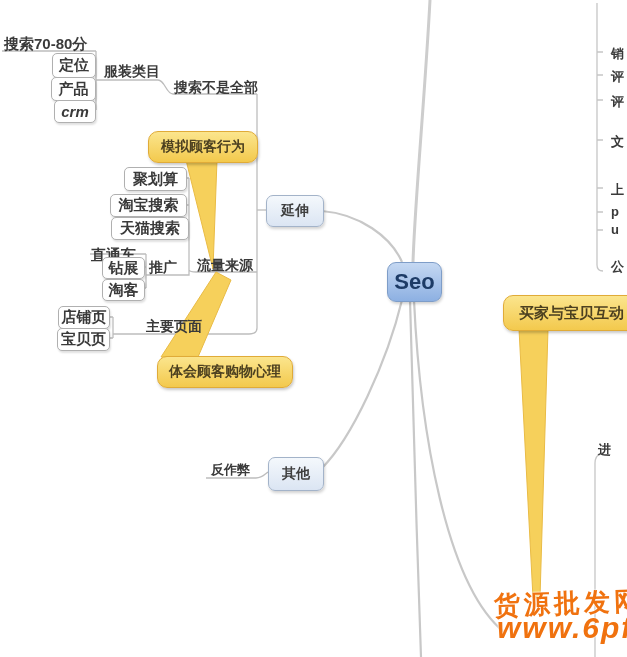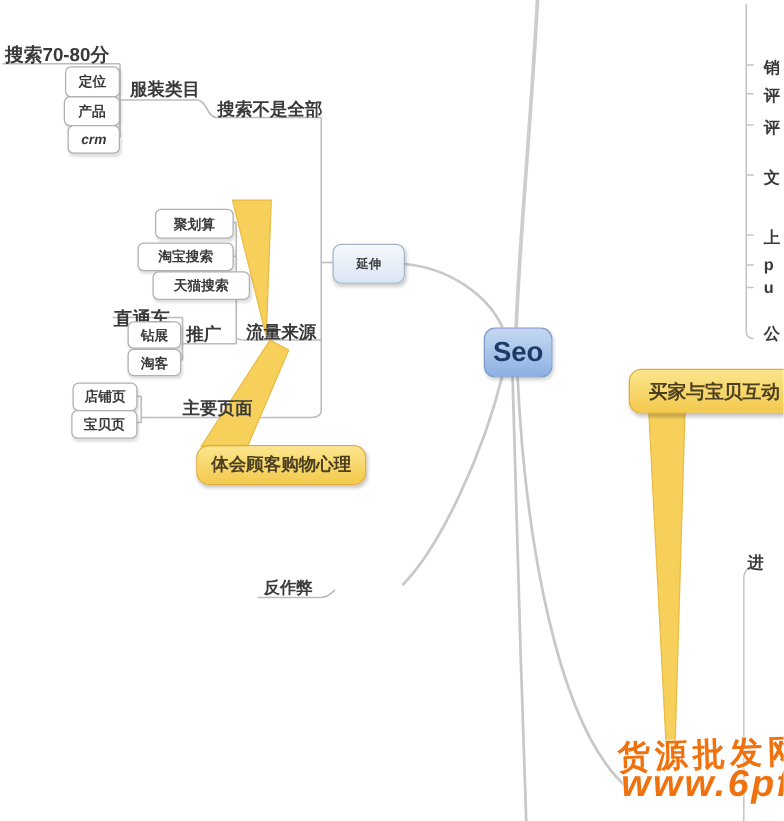--- a/index.html
+++ b/index.html
@@ -4,32 +4,32 @@
 <style>
   html,body{margin:0;padding:0;background:#fff;}
   .canvas{
     position:relative;width:627px;height:657px;background:#ffffff;
     overflow:hidden;font-family:"Liberation Sans","DejaVu Sans",sans-serif;
   }
   svg.wires{position:absolute;left:0;top:0;z-index:1;}
   .box-topic{
     position:absolute;background:#ffffff;border:1px solid #b0b0b0;border-radius:5px;
     display:flex;align-items:center;justify-content:center;
-    font-weight:bold;font-size:11px;color:#3a3a3a;white-space:nowrap;
+    font-weight:bold;font-size:15px;color:#3a3a3a;white-space:nowrap;
     box-shadow:1px 2px 2px rgba(0,0,0,0.12);z-index:3;
   }
   .line-topic{
     position:absolute;font-weight:bold;font-size:14px;color:#3a3a3a;
     white-space:nowrap;z-index:3;
   }
   .node{
     position:absolute;border:1px solid #a3b3c9;border-radius:7px;
     background:linear-gradient(#f4f8fc,#dbe5f3);
     display:flex;align-items:center;justify-content:center;
-    font-weight:bold;font-size:10px;color:#3f3f3f;white-space:nowrap;
+    font-weight:bold;font-size:14px;color:#3f3f3f;white-space:nowrap;
     box-shadow:1px 2px 3px rgba(0,0,0,0.18);z-index:4;
   }
   .root-node{
     background:linear-gradient(#c5d8f2,#8db0e2);border:1px solid #7e9dc8;
     border-radius:9px;font-size:22px;color:#1d3b66;z-index:5;
   }
   .callout{
     position:absolute;border:1px solid #e0ab38;border-radius:10px;
     background:linear-gradient(#fbe58d,#f3c94d);
     display:flex;align-items:center;justify-content:center;
@@ -75,41 +75,43 @@
     <path d="M597,3 L597,265 Q597,271 603,271 M597,52 L603,52 M597,75 L603,75 M597,100 L603,100 M597,140 L603,140 M597,188 L603,188 M597,212 L603,212 M597,230 L603,230" fill="none" stroke="#c6c6c6" stroke-width="1.3"></path>
     <path d="M595,657 L595,463 Q595,456 601,453" fill="none" stroke="#c6c6c6" stroke-width="1.3"></path>
 
     <polygon points="186,160 217,160 213,269" fill="#f6d05b" stroke="#e9bb45" stroke-width="1"></polygon>
     <polygon points="216,272 231,280 198,357 161,357" fill="#f6d05b" stroke="#e9bb45" stroke-width="1"></polygon>
     <polygon points="519,329 548,329 540,598 533,598" fill="#f6d05b" stroke="#e9bb45" stroke-width="1"></polygon>
   </svg>
 
   <div class="node root-node" style="left:387px;top:262px;width:53px;height:38px;">Seo</div>
   <div class="node" style="left:266px;top:195px;width:56px;height:30px;">延伸</div>
+  <div class="node" style="left:268px;top:457px;width:54px;height:32px;">其他</div>
 
   <div class="line-topic" style="left:4px;top:35px;font-size:15px;">搜索70-80分</div>
   <div class="line-topic" style="left:104px;top:63px;">服装类目</div>
   <div class="line-topic" style="left:174px;top:79px;">搜索不是全部</div>
   <div class="line-topic" style="left:91px;top:246px;font-size:15px;">直通车</div>
   <div class="line-topic" style="left:149px;top:259px;">推广</div>
   <div class="line-topic" style="left:197px;top:257px;">流量来源</div>
   <div class="line-topic" style="left:146px;top:318px;text-align:right;">主要页面</div>
   <div class="line-topic" style="left:211px;top:461px;font-size:13px;">反作弊</div>
 
   <div class="box-topic" style="left:52px;top:53px;width:42px;height:23px;">定位</div>
   <div class="box-topic" style="left:51px;top:77px;width:43px;height:22px;">产品</div>
   <div class="box-topic" style="left:54px;top:100px;width:40px;height:21px;font-style:italic;">crm</div>
   <div class="box-topic" style="left:124px;top:167px;width:61px;height:22px;">聚划算</div>
   <div class="box-topic" style="left:110px;top:194px;width:75px;height:21px;">淘宝搜索</div>
-  <div class="box-topic" style="left:122px;top:217px;width:76px;height:21px;text-align:right;">天猫搜索</div>
+  <div class="box-topic" style="left:111px;top:217px;width:76px;height:21px;text-align:right;">天猫搜索</div>
   <div class="box-topic" style="left:102px;top:257px;width:41px;height:20px;">钻展</div>
   <div class="box-topic" style="left:102px;top:279px;width:41px;height:20px;">淘客</div>
   <div class="box-topic" style="left:58px;top:306px;width:50px;height:21px;">店铺页</div>
   <div class="box-topic" style="left:57px;top:328px;width:51px;height:21px;">宝贝页</div>
 
+  <div class="callout" style="left:148px;top:131px;width:108px;height:30px;">模拟顾客行为</div>
   <div class="callout" style="left:122px;top:356px;width:134px;height:30px;margin-left:35px;">体会顾客购物心理</div>
   <div class="callout" style="left:503px;top:295px;width:130px;height:34px;font-size:15px;justify-content:flex-start;padding-left:15px;">买家与宝贝互动</div>
 
   <div class="partial" style="left:611px;top:45px;">销</div>
   <div class="partial" style="left:611px;top:68px;">评</div>
   <div class="partial" style="left:611px;top:93px;">评</div>
   <div class="partial" style="left:611px;top:133px;">文</div>
   <div class="partial" style="left:611px;top:181px;">上</div>
   <div class="partial" style="left:611px;top:204px;">p</div>
   <div class="partial" style="left:611px;top:222px;">u</div>

